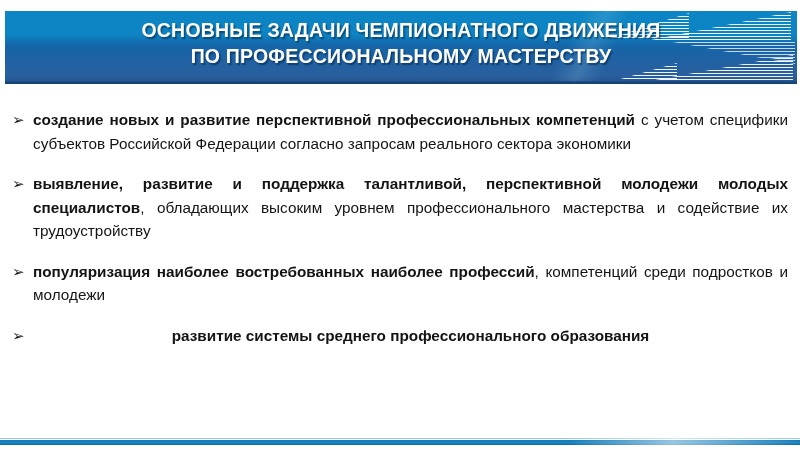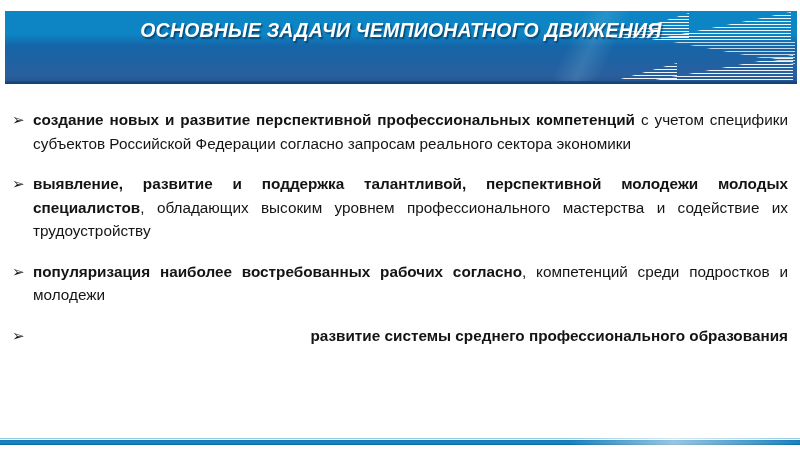--- a/index.html
+++ b/index.html
@@ -91,21 +91,20 @@
     width: 130px; height: 73px;
     background: linear-gradient(115deg, rgba(255,255,255,0.0) 40%, rgba(160,215,240,0.18) 55%, rgba(255,255,255,0.0) 70%);
   }
 
   .banner-title {
     position: absolute;
     left: 0; right: 0; top: 6px;
     text-align: center;
     color: #ffffff;
     font-weight: bold;
-    font-style: italic;
     font-size: 19.5px;
     line-height: 26px;
     letter-spacing: 0.2px;
     text-shadow: 1.5px 1.5px 1.5px rgba(0,30,60,0.55);
     white-space: nowrap;
   }
   .banner-title .line2 { display: block; }
 
   
   .body {
@@ -131,21 +130,21 @@
   .bullet-text {
     flex: 1 1 auto;
     font-size: 15.3px;
     line-height: 23.5px;
     color: #141414;
     text-align: justify;
     text-justify: inter-word;
   }
   .bullet-text .b { font-weight: bold; }
   .bullet-text .r { font-weight: normal; }
-  .bullet-row.single .bullet-text { text-align: right; }
+  .bullet-row.single .bullet-text { text-align: center; }
 
   
   .footer {
     position: absolute;
     left: 0; bottom: 3px;
     width: 800px;
     height: 9px;
     overflow: hidden;
   }
   .footer .bar {
@@ -175,20 +174,21 @@
     <div class="sheen"></div>
     <div class="wedge w1"></div>
     <div class="wedge w2"></div>
     <div class="wedge w3"></div>
     <div class="wedge w4"></div>
     <div class="wedge w5"></div>
   </div>
 
   <div class="banner-title">
     <span>ОСНОВНЫЕ ЗАДАЧИ   ЧЕМПИОНАТНОГО ДВИЖЕНИЯ</span>
+    <span class="line2">ПО ПРОФЕССИОНАЛЬНОМУ МАСТЕРСТВУ</span>
   </div>
 
   <div class="bottom-edge"></div>
 
 </div>
 
 <div class="body">
 
   <div class="bullet-row">
     <div class="bullet-marker">➢</div>
@@ -200,21 +200,21 @@
   <div class="bullet-row">
     <div class="bullet-marker">➢</div>
     <div class="bullet-text">
       <span class="b">выявление, развитие и поддержка талантливой, перспективной молодежи молодых специалистов</span><span class="r">, обладающих высоким уровнем профессионального мастерства и содействие их трудоустройству</span>
     </div>
   </div>
 
   <div class="bullet-row">
     <div class="bullet-marker">➢</div>
     <div class="bullet-text">
-      <span class="b">популяризация наиболее востребованных рабочих согласно</span><span class="r">, компетенций среди подростков и молодежи</span>
+      <span class="b">популяризация наиболее востребованных наиболее профессий</span><span class="r">, компетенций среди подростков и молодежи</span>
     </div>
   </div>
 
   <div class="bullet-row single">
     <div class="bullet-marker">➢</div>
     <div class="bullet-text">
       <span class="b">развитие системы среднего профессионального образования</span><span class="r"></span>
     </div>
   </div>
 

